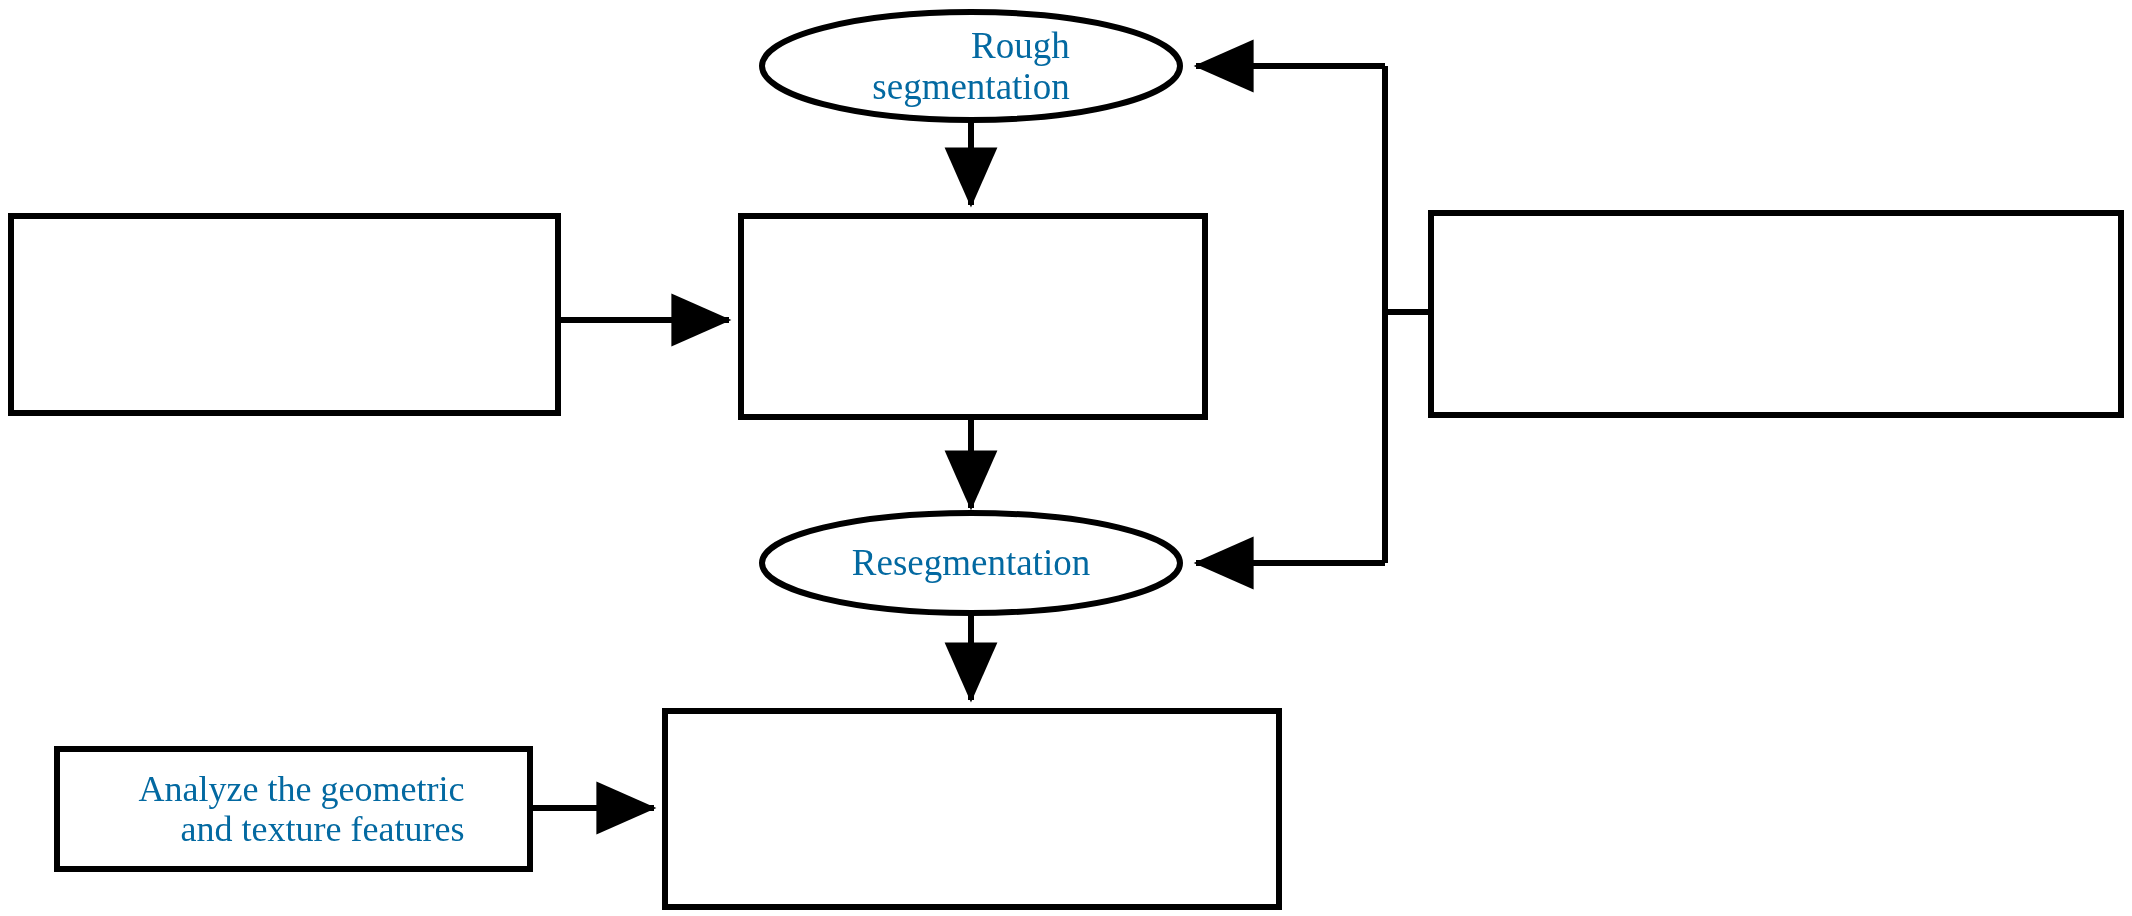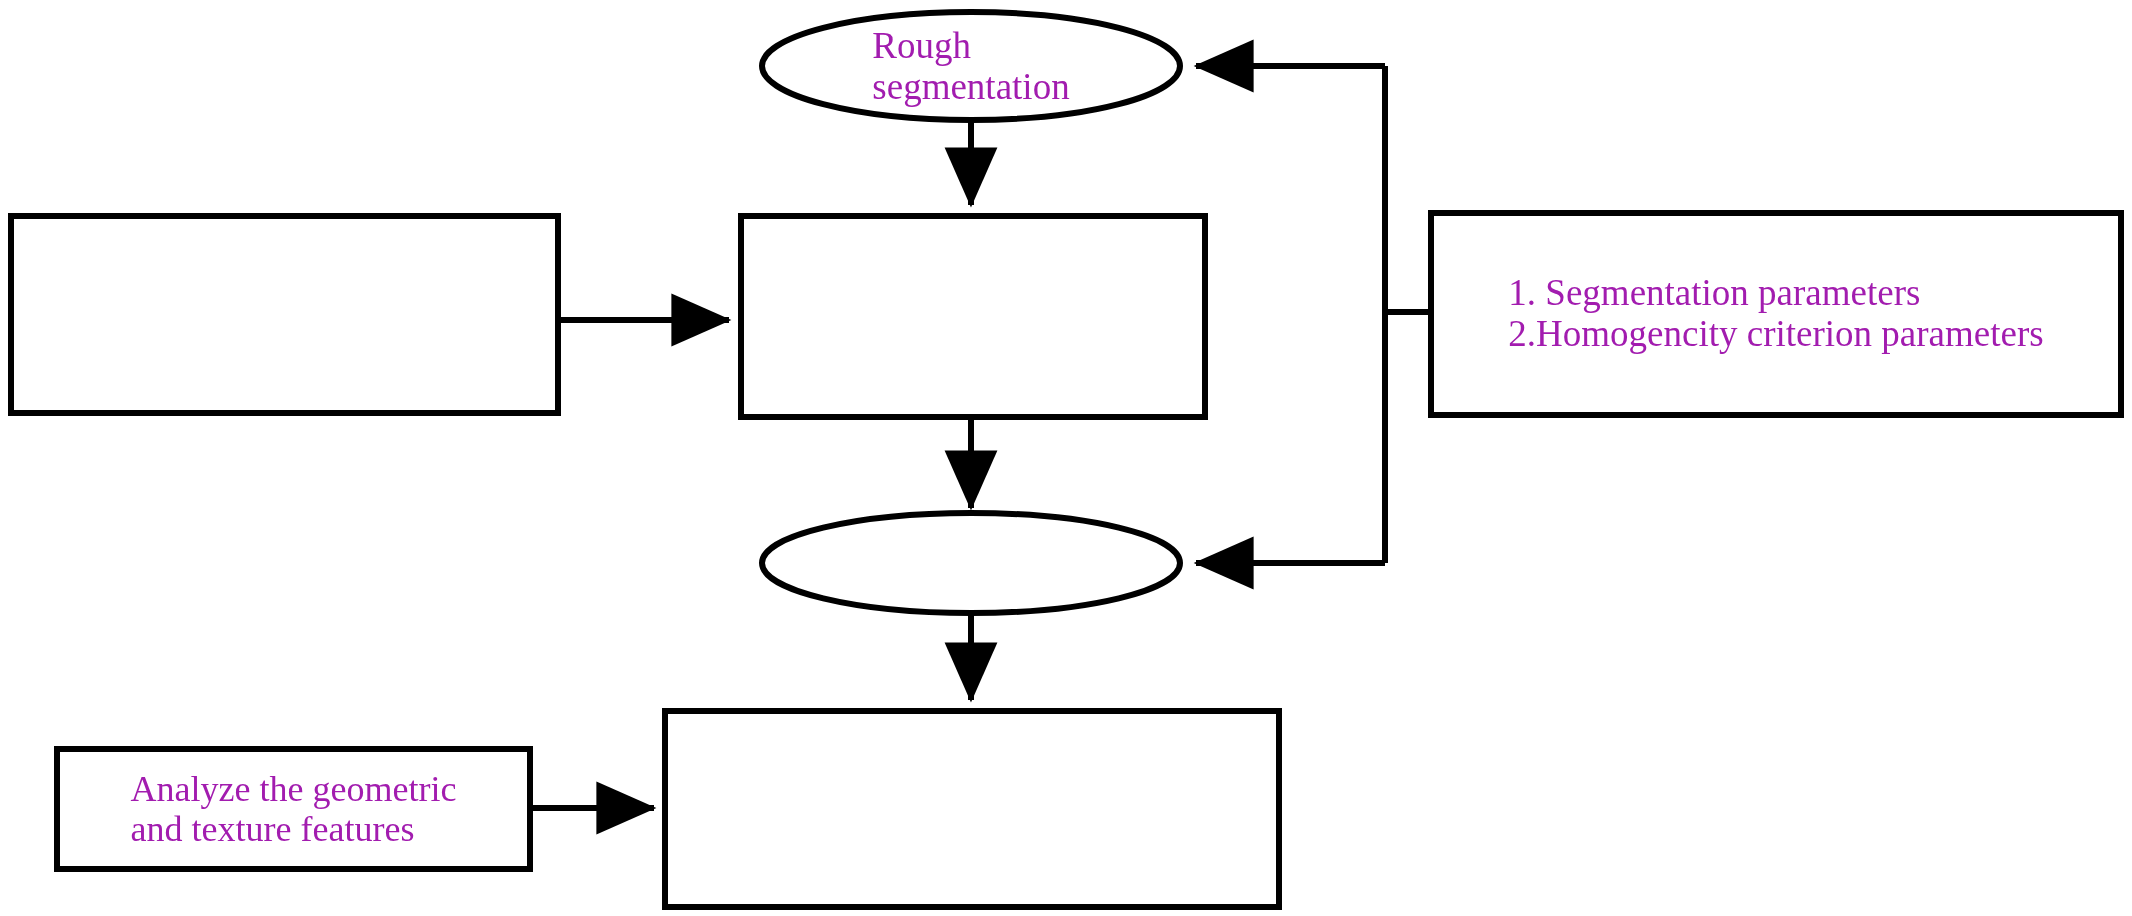--- a/index.html
+++ b/index.html
@@ -21,22 +21,22 @@
     left: 0;
     top: 0;
     width: 2132px;
     height: 916px;
   }
   .node-label {
     position: absolute;
     display: flex;
     align-items: center;
     justify-content: center;
-    text-align: left;
-    color: #a21caf;
+    text-align: right;
+    color: #0369a1;
     line-height: 1.12;
     white-space: pre-line;
     pointer-events: none;
   }
   .box-label { font-size: 37px; }
   .ellipse-label { font-size: 37px; }
   .params-label { font-size: 37px; line-height: 1.10; }
   .small-box-label { font-size: 36px; }
 </style>
 </head>
@@ -82,21 +82,20 @@
     <rect x="665" y="711" width="614" height="196" fill="#ffffff" stroke="#000000" stroke-width="6"></rect>
 
     <rect x="57" y="749" width="473" height="120" fill="#ffffff" stroke="#000000" stroke-width="6"></rect>
   </svg>
 
   <div class="node-label ellipse-label" style="left:762px; top:12px; width:418px; height:108px;">Rough
 segmentation</div>
 
 
 
-  <div class="node-label params-label" style="left:1434px; top:216px; width:684px; height:196px;">1. Segmentation parameters
-2.Homogencity criterion parameters</div>
+
+  <div class="node-label ellipse-label" style="left:762px; top:513px; width:418px; height:100px;">Resegmentation</div>
 
 
-
-  <div class="node-label small-box-label" style="left:60px; top:752px; width:467px; height:114px;">Analyze the geometric
+  <div class="node-label small-box-label" style="left:60px; top:752px; width:467px; height:114px;padding-left:8px;">Analyze the geometric
 and texture features</div>
 
 </div>
 
 </body></html>

